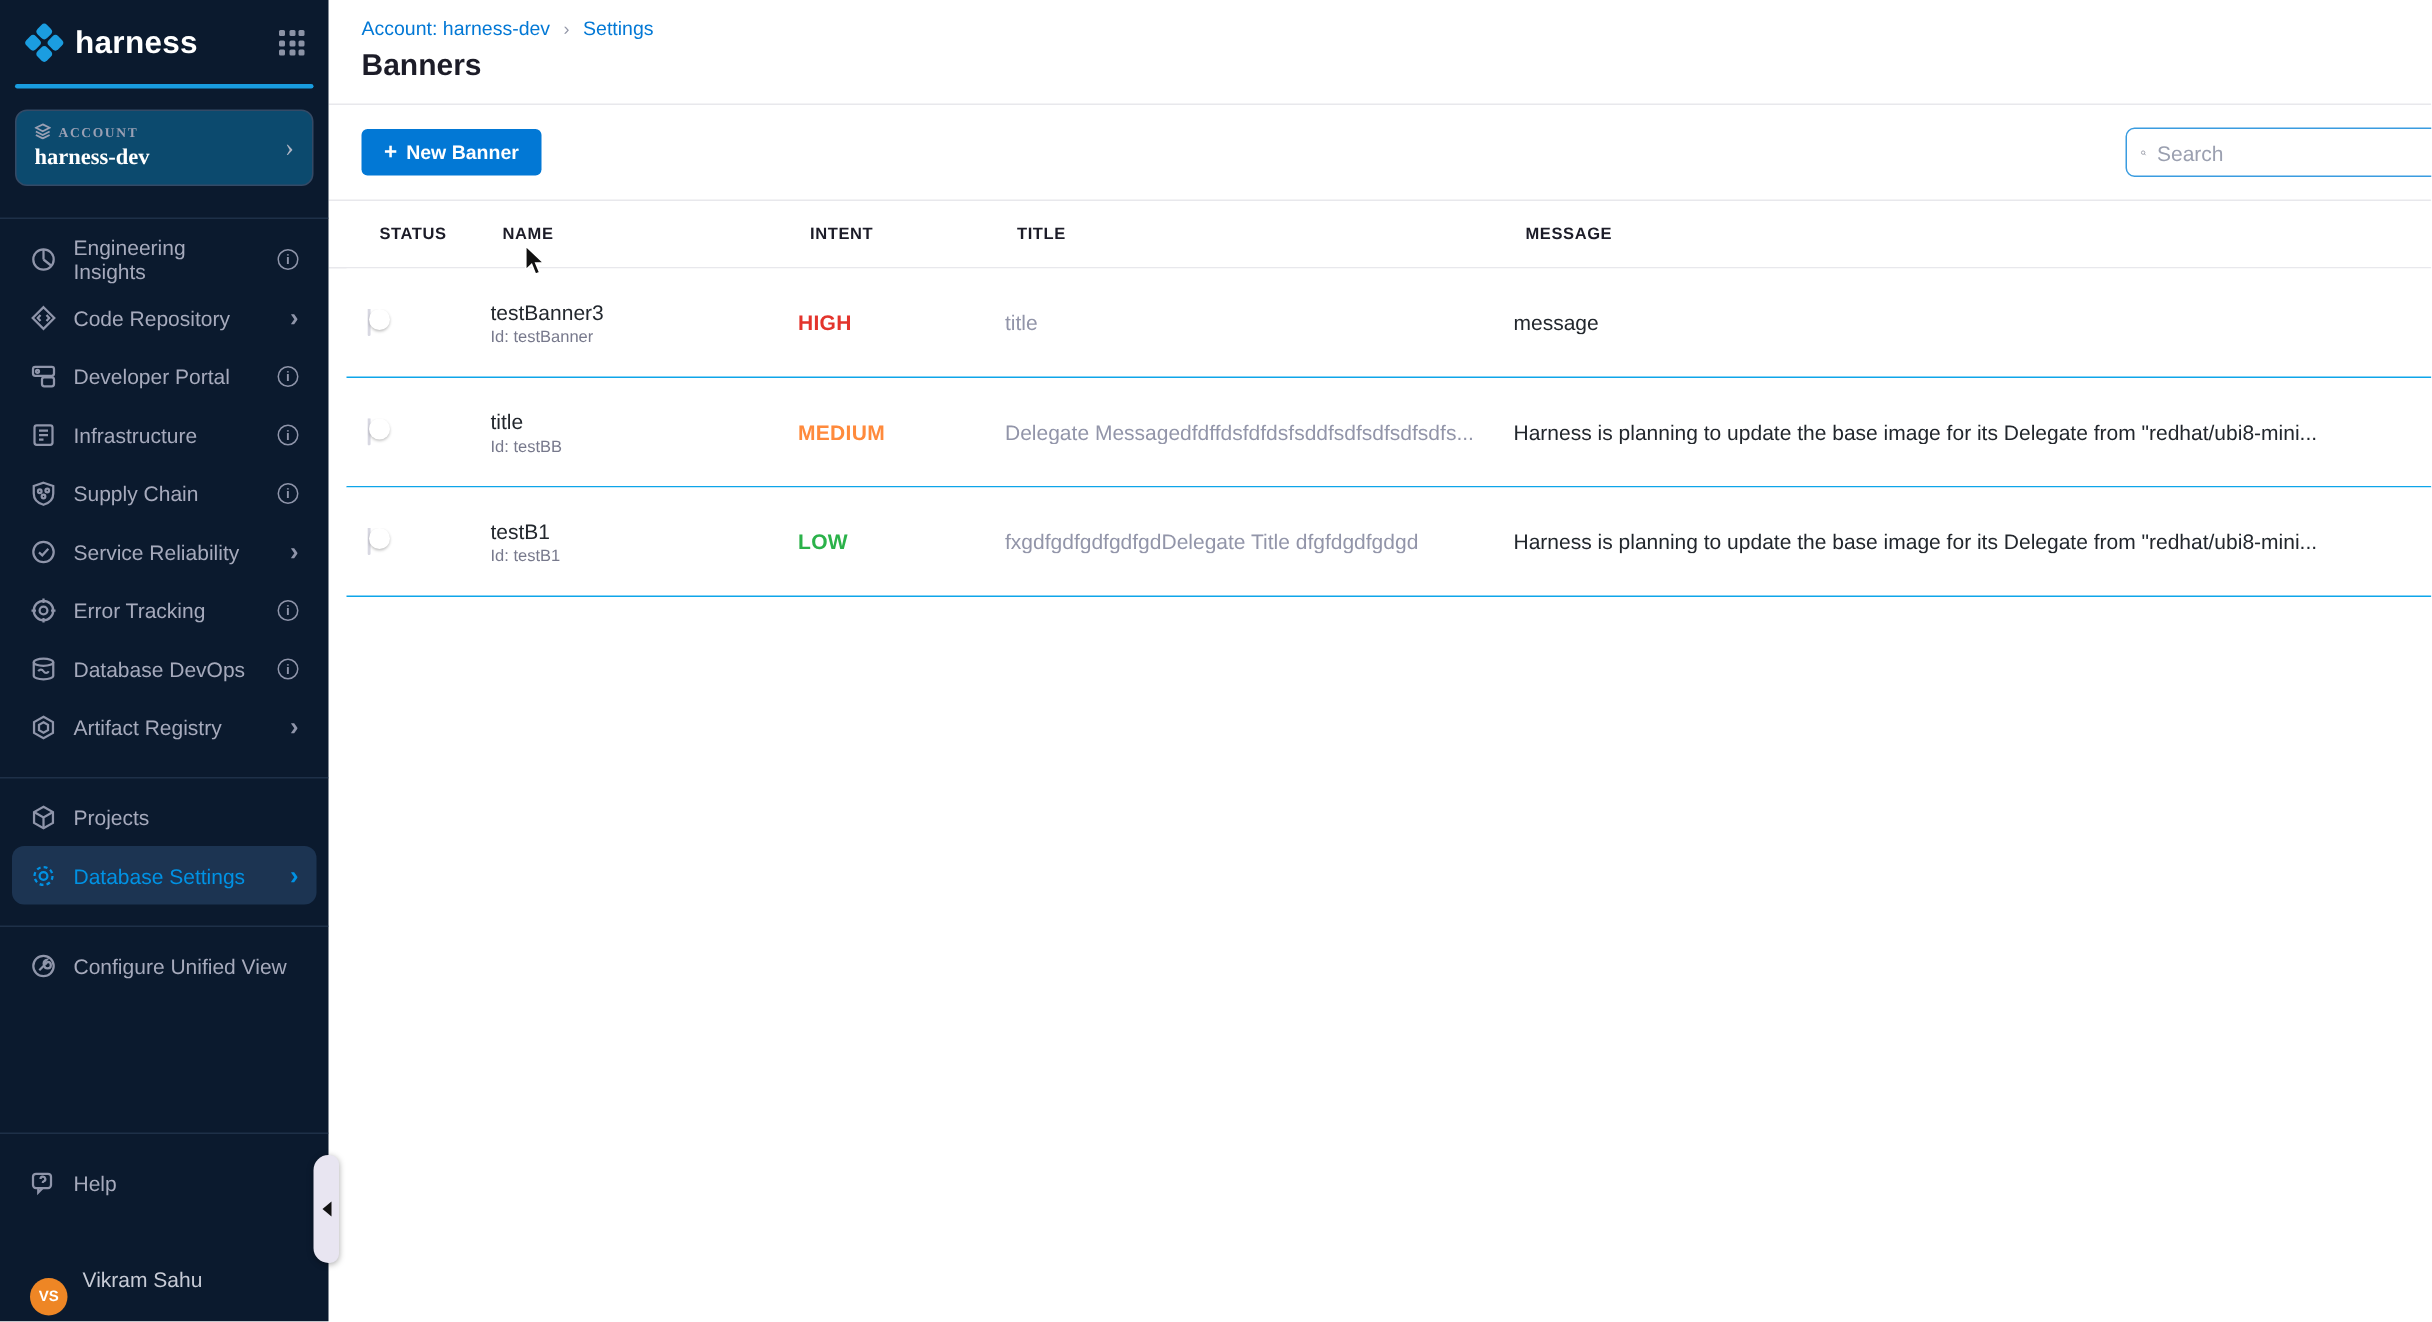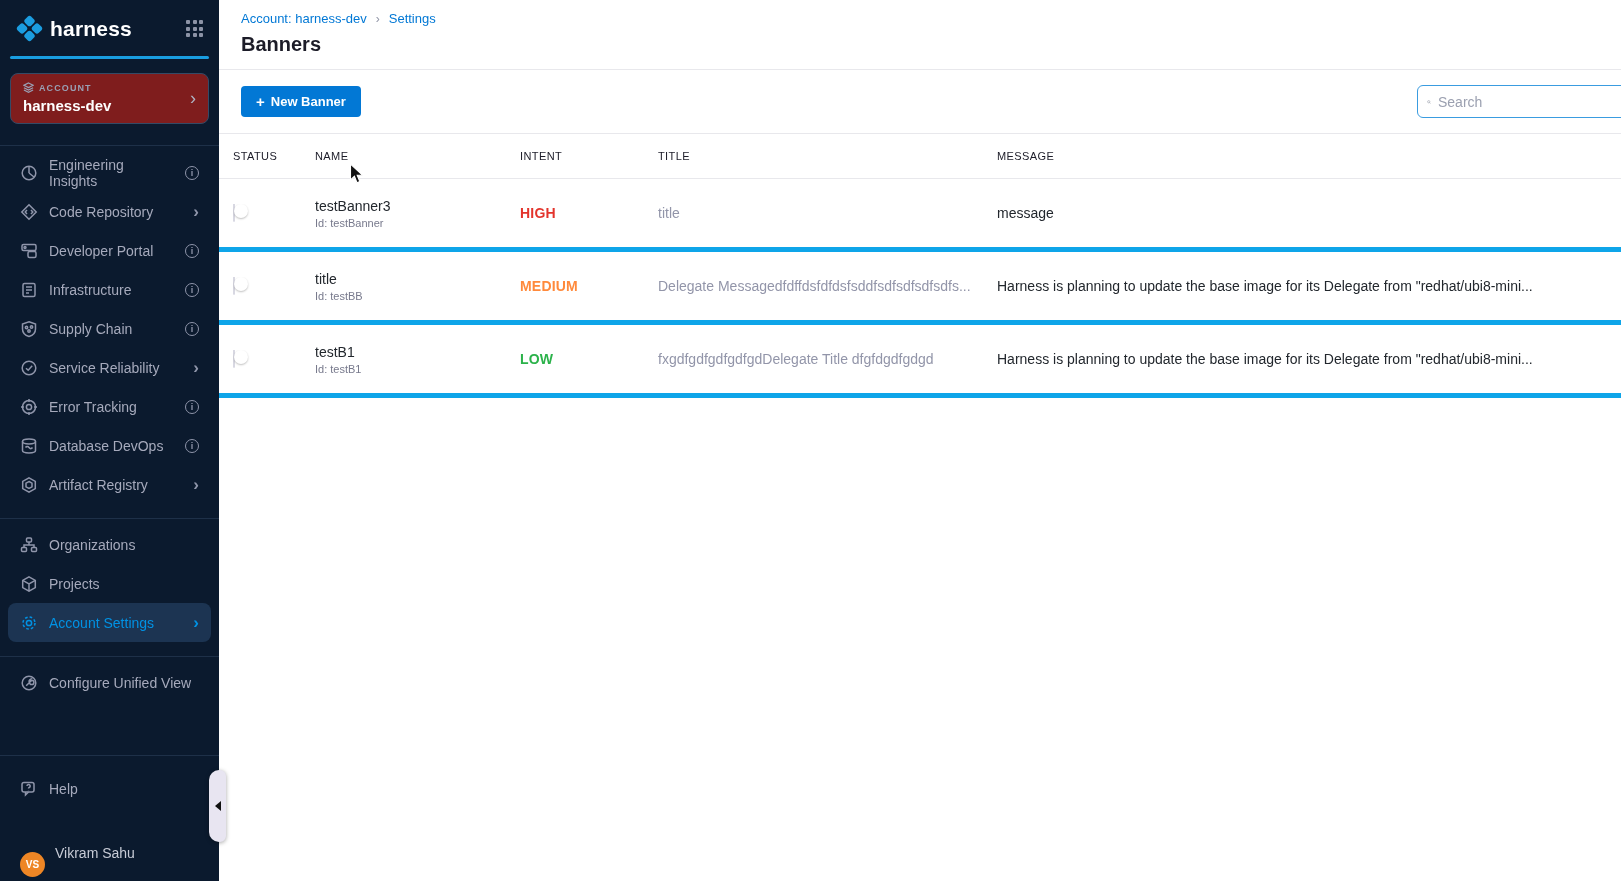--- a/index.html
+++ b/index.html
@@ -11,22 +11,22 @@
   .sidebar { width:219px; min-width:219px; height:881px; background:#0b1a2e;
     display:flex; flex-direction:column; position:relative; overflow:hidden; }
   .logo-row { display:flex; align-items:center; padding:15px 16px 0 16px; }
   .logo-mark { width:27px; height:27px; }
   .logo-text { color:#fff; font-size:21px; font-weight:bold; margin-left:7px; letter-spacing:.2px; }
   .grid-icon { margin-left:auto; display:grid; grid-template-columns:repeat(3,4px);
     grid-gap:2.5px; cursor:pointer; }
   .grid-icon span { width:4px; height:4px; border-radius:1px; background:#8c93a6; }
   .logo-underline { height:3px; background:#199de0; margin:14px 10px 0 10px; border-radius:2px; }
 
-  .account-card { margin:14px 10px 0 10px; border:1px solid #344a66; background:#7f1d1d;
-    border-radius:8px; padding:8px 12px 9px 12px; display:flex; align-items:center; cursor:pointer; }
+  .account-card { margin:14px 10px 0 10px; border:1px solid #344a66; background:#0c4a6e;
+    border-radius:8px; padding:8px 12px 9px 12px; display:flex; align-items:center; cursor:pointer;font-family:Liberation Serif, serif; }
   .account-col { flex:1; }
   .account-label { display:flex; align-items:center; gap:5px; color:#9aa0b4;
     font-size:9px; font-weight:bold; letter-spacing:1.1px; }
   .account-name { color:#fff; font-size:15px; font-weight:bold; margin-top:4px; }
   .account-chev { color:#aeb4c4; font-size:18px; line-height:1; }
 
   .side-divider { border-top:1px solid #1e3048; margin-top:21px; }
   .nav { padding-top:7px; }
   .nav-item { display:flex; align-items:center; height:39px; margin:0 8px;
     padding:0 12px; gap:11px; color:#a6aabc; font-size:14px; border-radius:8px; cursor:pointer; }
@@ -79,22 +79,22 @@
     padding:0 9px; background:#fff; }
   .search-wrap svg { width:14px; height:14px; stroke:#6b7183; fill:none; stroke-width:1.6; }
   .search-input { border:none; outline:none; flex:1; margin-left:7px; font-family:inherit;
     font-size:14px; color:#22272d; background:transparent; }
   .search-input::placeholder { color:#9ba0b0; }
 
   .tbl { width:100%; }
   .tbl-head, .tbl-row { display:grid;
     grid-template-columns:82px 205px 138px 339px 1fr; padding-left:14px; align-items:center; }
   .tbl-head { height:45px; border-bottom:1px solid #e8e8ec; }
-  .th { font-size:11px; font-weight:normal; color:#1c1c28; letter-spacing:.4px; }
-  .tbl-row { height:73px; border-bottom:5px solid #0ea5e9; cursor:pointer; background:#fff; }
+  .th { font-size:11px; font-weight:bold; color:#1c1c28; letter-spacing:.4px;margin-left:20px; }
+  .tbl-row { height:73px; border-bottom:1px solid #0ea5e9; cursor:pointer; background:#fff;margin-left:12px; }
   .cell { padding-right:14px; overflow:hidden; white-space:nowrap; text-overflow:ellipsis; }
   .toggle { width:30px; height:16px; border-radius:9px; background:#f4f4f8;
     border:1px solid #d8d8e2; position:relative; cursor:pointer; }
   .toggle .knob { position:absolute; left:0px; top:0px; width:14px; height:14px;
     border-radius:50%; background:#fff; box-shadow:0 1px 2px rgba(0,0,0,.25); }
   .name-main { font-size:14px; color:#22272d; }
   .name-id { font-size:11px; color:#77798c; margin-top:3px; }
   .intent { font-size:14px; font-weight:600; letter-spacing:.2px; }
   .title-cell { font-size:14px; color:#9295a9; }
   .msg-cell { font-size:14px; color:#22272d; padding-right:70px; }
@@ -261,45 +261,34 @@
         <span class="nav-trailing">
             <span class="chev">›</span>
           </span>
       </div>
 
       <div class="divider2"></div>
 
       <div class="nav-item">
         <span class="mod-icon">
           <svg viewBox="0 0 18 18">
-              <rect x="6.5" y="2" width="5" height="4" rx="1"></rect>
-              <rect x="1.5" y="11.5" width="5" height="4" rx="1"></rect>
-              <rect x="11.5" y="11.5" width="5" height="4" rx="1"></rect>
-              <path d="M9 6 V9 M9 9 H4 V11.5 M9 9 H14 V11.5"></path>
-            </svg>
-        </span>
-        <span>Organizations</span>
-      </div>
-      <div class="nav-item">
-        <span class="mod-icon">
-          <svg viewBox="0 0 18 18">
               <path d="M9 1.8 L15.3 5.4 V12.6 L9 16.2 L2.7 12.6 V5.4 Z"></path>
               <path d="M2.7 5.4 L9 9 L15.3 5.4 M9 9 V16.2"></path>
             </svg>
         </span>
         <span>Projects</span>
       </div>
       <div class="nav-item active">
         <span class="mod-icon">
           <svg viewBox="0 0 18 18">
               <circle cx="9" cy="9" r="2.6"></circle>
               <circle cx="9" cy="9" r="6" stroke-dasharray="2.6 2.1"></circle>
             </svg>
         </span>
-        <span>Account Settings</span>
+        <span>Database Settings</span>
         <span class="nav-trailing">
             <span class="chev">›</span>
           </span>
       </div>
 
       <div class="divider2"></div>
 
       <div class="nav-item">
         <span class="mod-icon">
           <svg viewBox="0 0 18 18">

